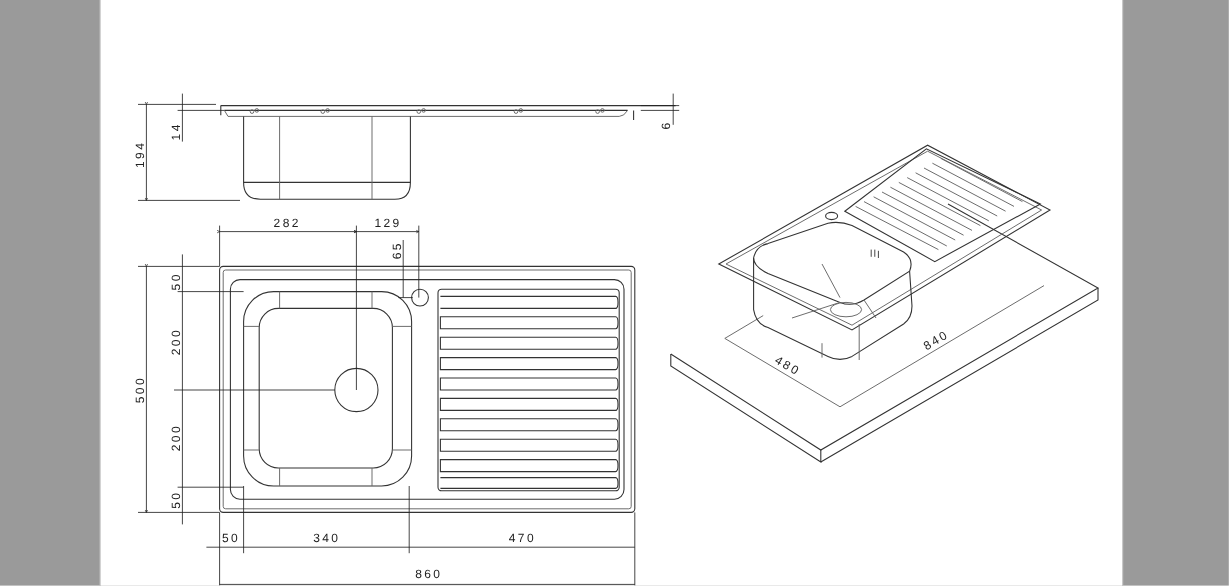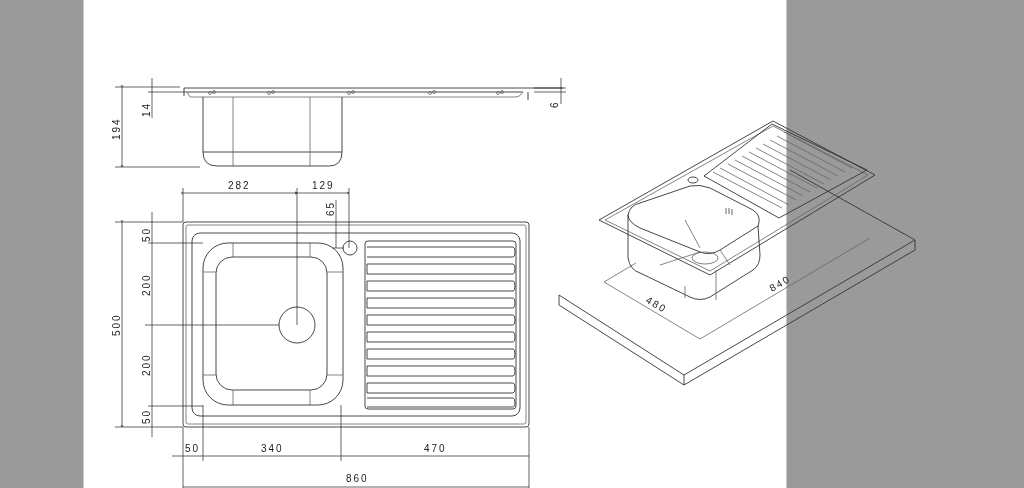--- a/index.html
+++ b/index.html
@@ -3,21 +3,21 @@
 <meta charset="utf-8">
 <style>
   html, body { margin: 0; padding: 0; }
   body {
     width: 1024px; height: 488px; overflow: hidden;
     background: #9a9a9a;
     font-family: "Liberation Sans", sans-serif;
     position: relative;
   }
   .page {
-    position: absolute; left: 84px; top: 0; width: 702px; height: 488px;
+    position: absolute; left: 84px; top: 0; width: 851px; height: 488px;
     background: #ffffff;
     box-shadow: 1px 0 0 #c8c8c8, -1px 0 0 #c8c8c8;
   }
   svg.drawing { position: absolute; left: 0; top: 0; }
   .dim-text {
     font-family: "Liberation Sans", sans-serif;
     font-size: 10px; letter-spacing: 2px; fill: #222;
   }
   .ln { stroke: #333; stroke-width: 0.9; fill: none; }
   .lg { stroke: #666; stroke-width: 0.8; fill: none; }

